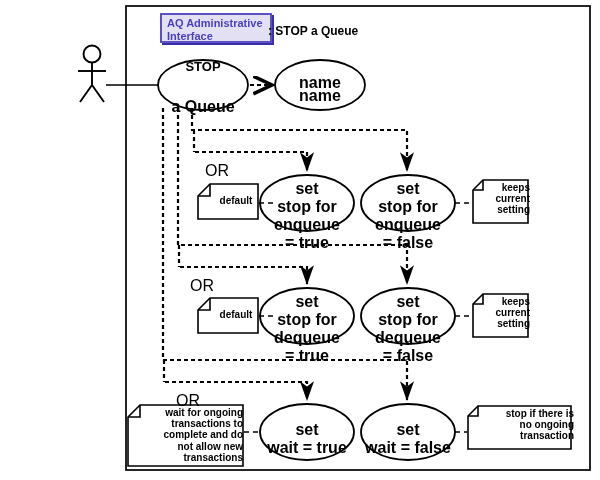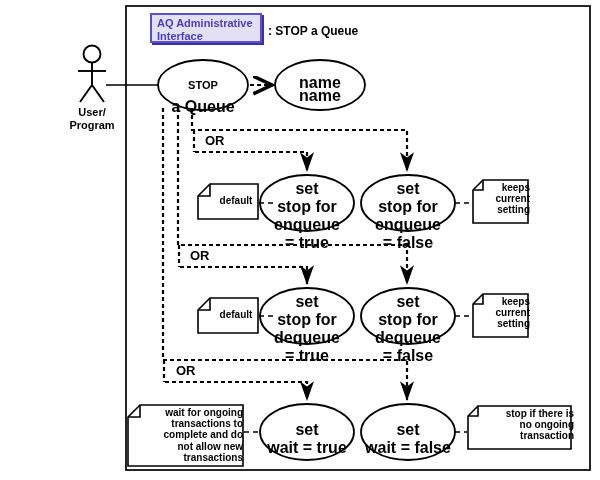--- a/index.html
+++ b/index.html
@@ -5,23 +5,23 @@
   html,body{margin:0;padding:0;background:#ffffff;}
   body{width:600px;height:480px;position:relative;
        font-family:"Liberation Sans","DejaVu Sans",sans-serif;
        -webkit-font-smoothing:none;}
   #stage{position:absolute;left:0;top:0;width:600px;height:480px;overflow:hidden;}
   svg{position:absolute;left:0;top:0;width:600px;height:480px;}
   .lbl{position:absolute;text-align:center;color:#000;line-height:1.12;
        font-weight:bold;white-space:pre-line;}
   .ell-lbl{font-size:16px;}
   .note-lbl{font-size:10px;text-align:right;font-weight:bold;}
-  .or-lbl{font-size:13px;font-weight:bold;}
+  .or-lbl{font-size:16px;font-weight:normal;margin-top:28px;}
   .actor-lbl{font-size:11px;font-weight:bold;line-height:1.15;}
-  .title-box{position:absolute;left:150px;top:13px;width:112px;height:30px;
+  .title-box{position:absolute;left:160px;top:13px;width:112px;height:30px;
              background:#e2e0f2;border:2px solid #5b4fc4;
              box-shadow:2px 2px 0 #3b2fa8;box-sizing:border-box;}
   .title-box span{display:block;padding:2px 4px 0 5px;color:#4a3fc0;
              font-size:11px;font-weight:bold;line-height:1.18;}
   .title-suffix{position:absolute;left:268px;top:24px;font-size:12px;
              font-weight:bold;color:#000;letter-spacing:0px;}
 </style>
 </head>
 <body>
 
@@ -107,24 +107,22 @@
       <path d="M468,416 L478,416 L478,406" fill="none"></path>
     </g>
   </svg>
 
   <div class="title-box">
     <span>AQ Administrative
 Interface</span>
   </div>
   <div class="title-suffix">: STOP a Queue</div>
 
-  <div class="lbl actor-lbl" style="left:52px;top:106px;width:80px;">User/
-Program</div>
 
-  <div class="lbl ell-lbl" style="left:158px;top:79px;width:90px;font-size:11px;">STOP</div>
+  <div class="lbl ell-lbl" style="left:158px;top:60px;width:90px;font-size:13px;">STOP</div>
   <div class="lbl ell-lbl" style="left:158px;top:98px;width:90px;">a Queue</div>
 
   <div class="lbl ell-lbl" style="left:275px;top:74px;width:90px;">name</div>
   <div class="lbl ell-lbl" style="left:275px;top:87px;width:90px;">name</div>
 
   <div class="lbl ell-lbl" style="left:260px;top:180px;width:94px;">set
 stop for
 enqueue
 = true</div>
   <div class="lbl ell-lbl" style="left:361px;top:180px;width:94px;">set

